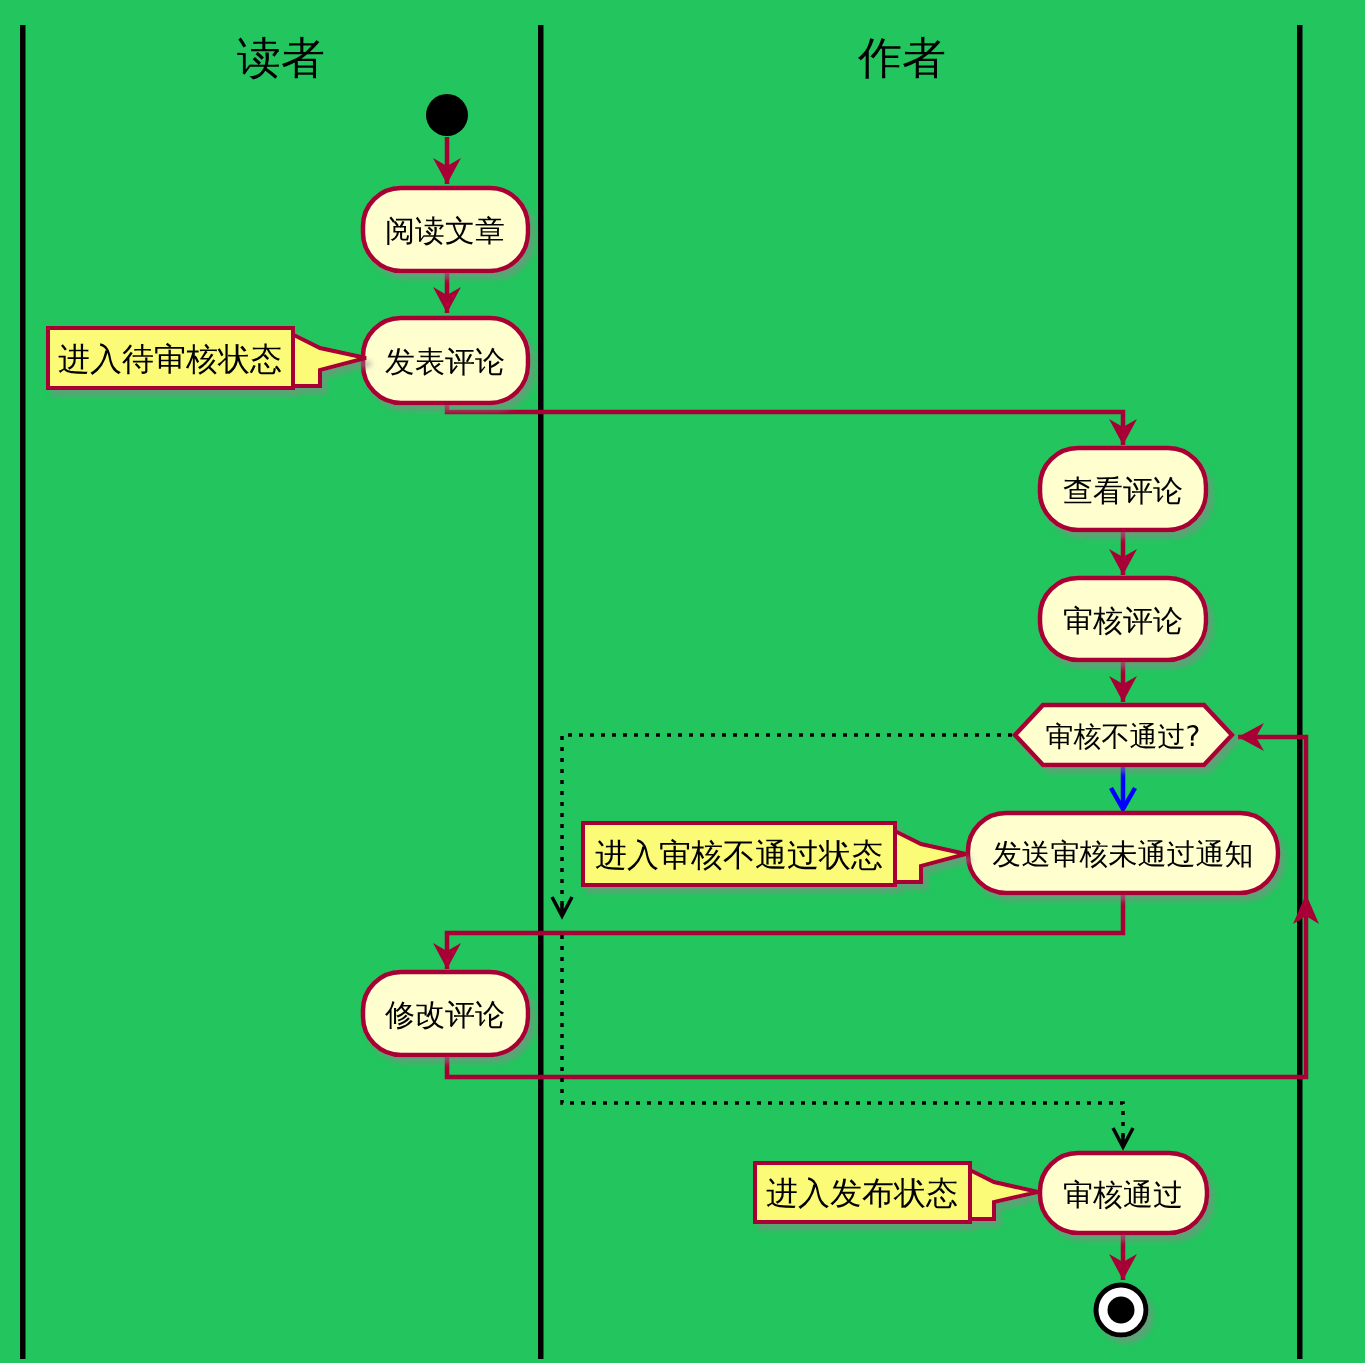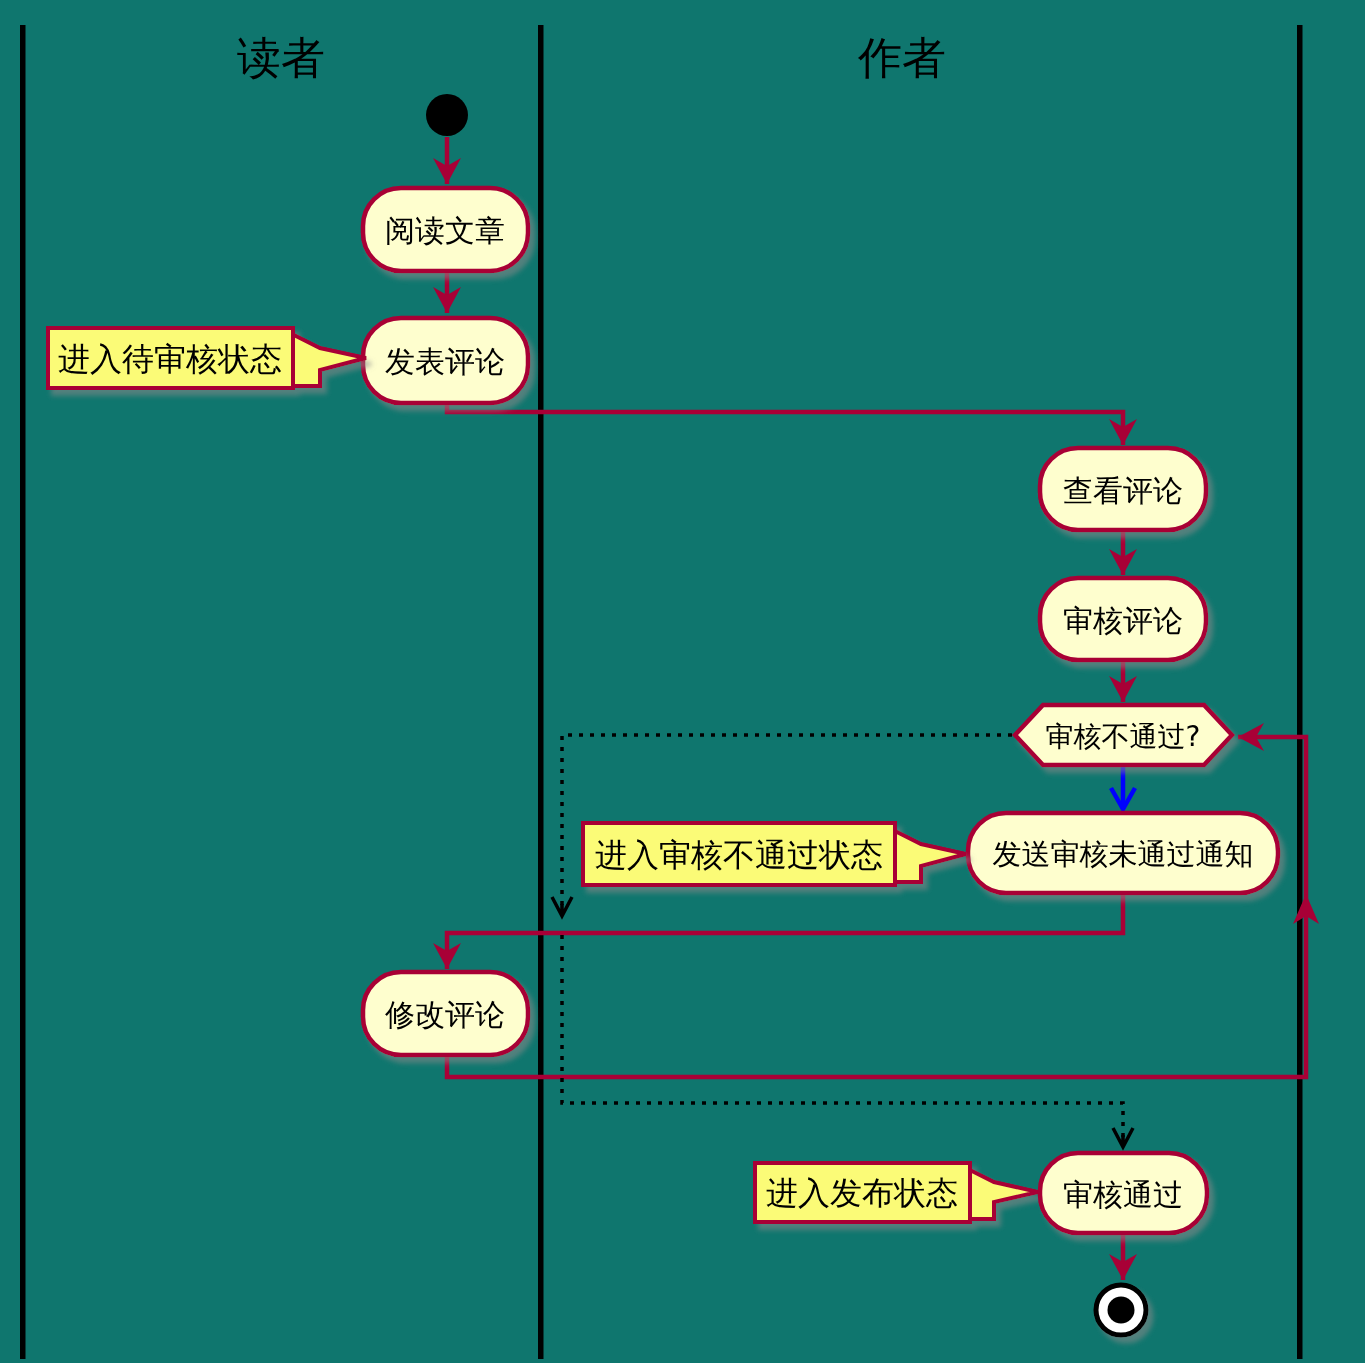--- a/index.html
+++ b/index.html
@@ -1,16 +1,16 @@
 <!DOCTYPE html>
 <html><head>
 <meta charset="utf-8">
 <style>
   html,body{margin:0;padding:0;background:#ffffff;}
-  .stage{width:1365px;height:1363px;position:relative;background:#0f766e;}
+  .stage{width:1365px;height:1363px;position:relative;background:#22c55e;}
   svg text{font-family:"DejaVu Sans","Liberation Sans",sans-serif;fill:#000000;}
   .lane-title{font-size:44px;text-anchor:middle;dominant-baseline:central;}
   .act-label{font-size:30px;text-anchor:middle;dominant-baseline:central;}
   .act-label-sm{font-size:29px;text-anchor:middle;dominant-baseline:central;}
   .dec-label{font-size:28px;text-anchor:middle;dominant-baseline:central;}
   .note-label{font-size:32px;text-anchor:middle;dominant-baseline:central;}
   .flow{fill:none;stroke-width:4.5px;}
   .dotted{fill:none;stroke-width:3.5px;stroke-dasharray:4 7;}
   .shape{stroke-width:4.5px;}
   .noteshape{stroke-width:4px;}

